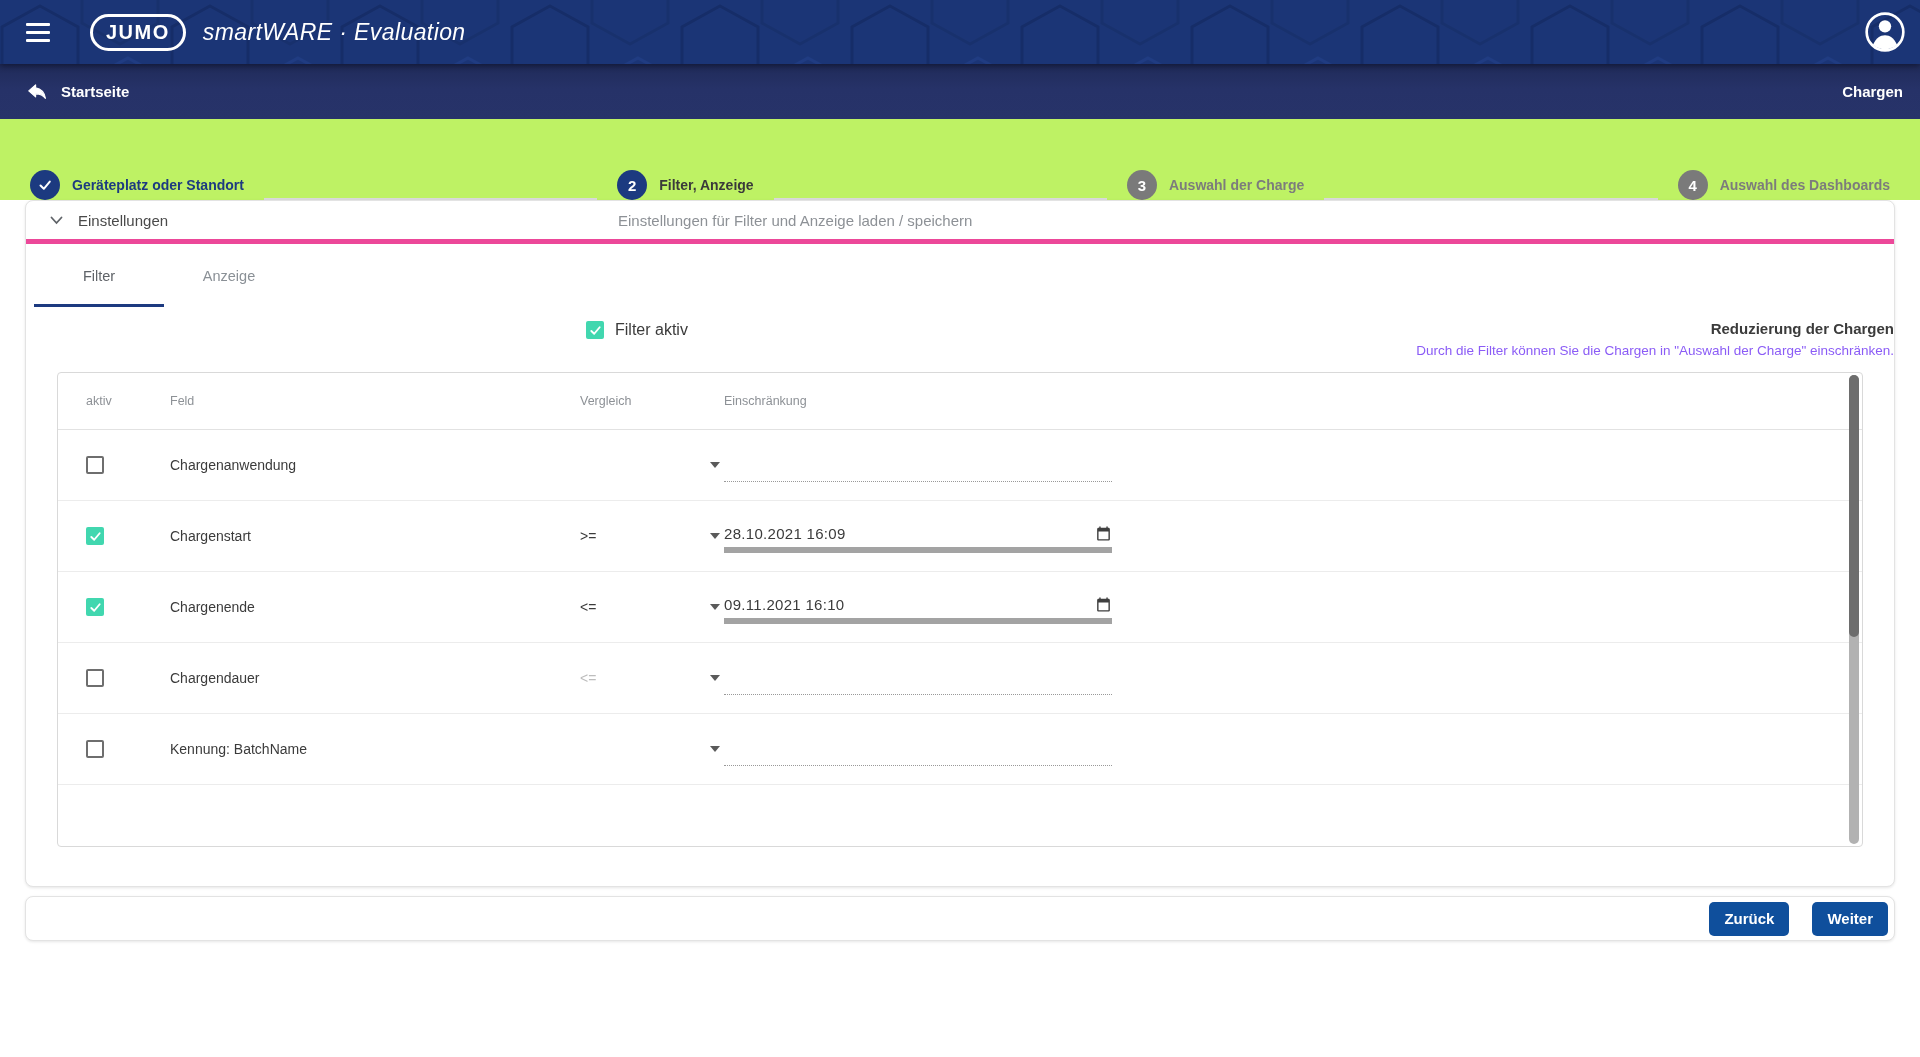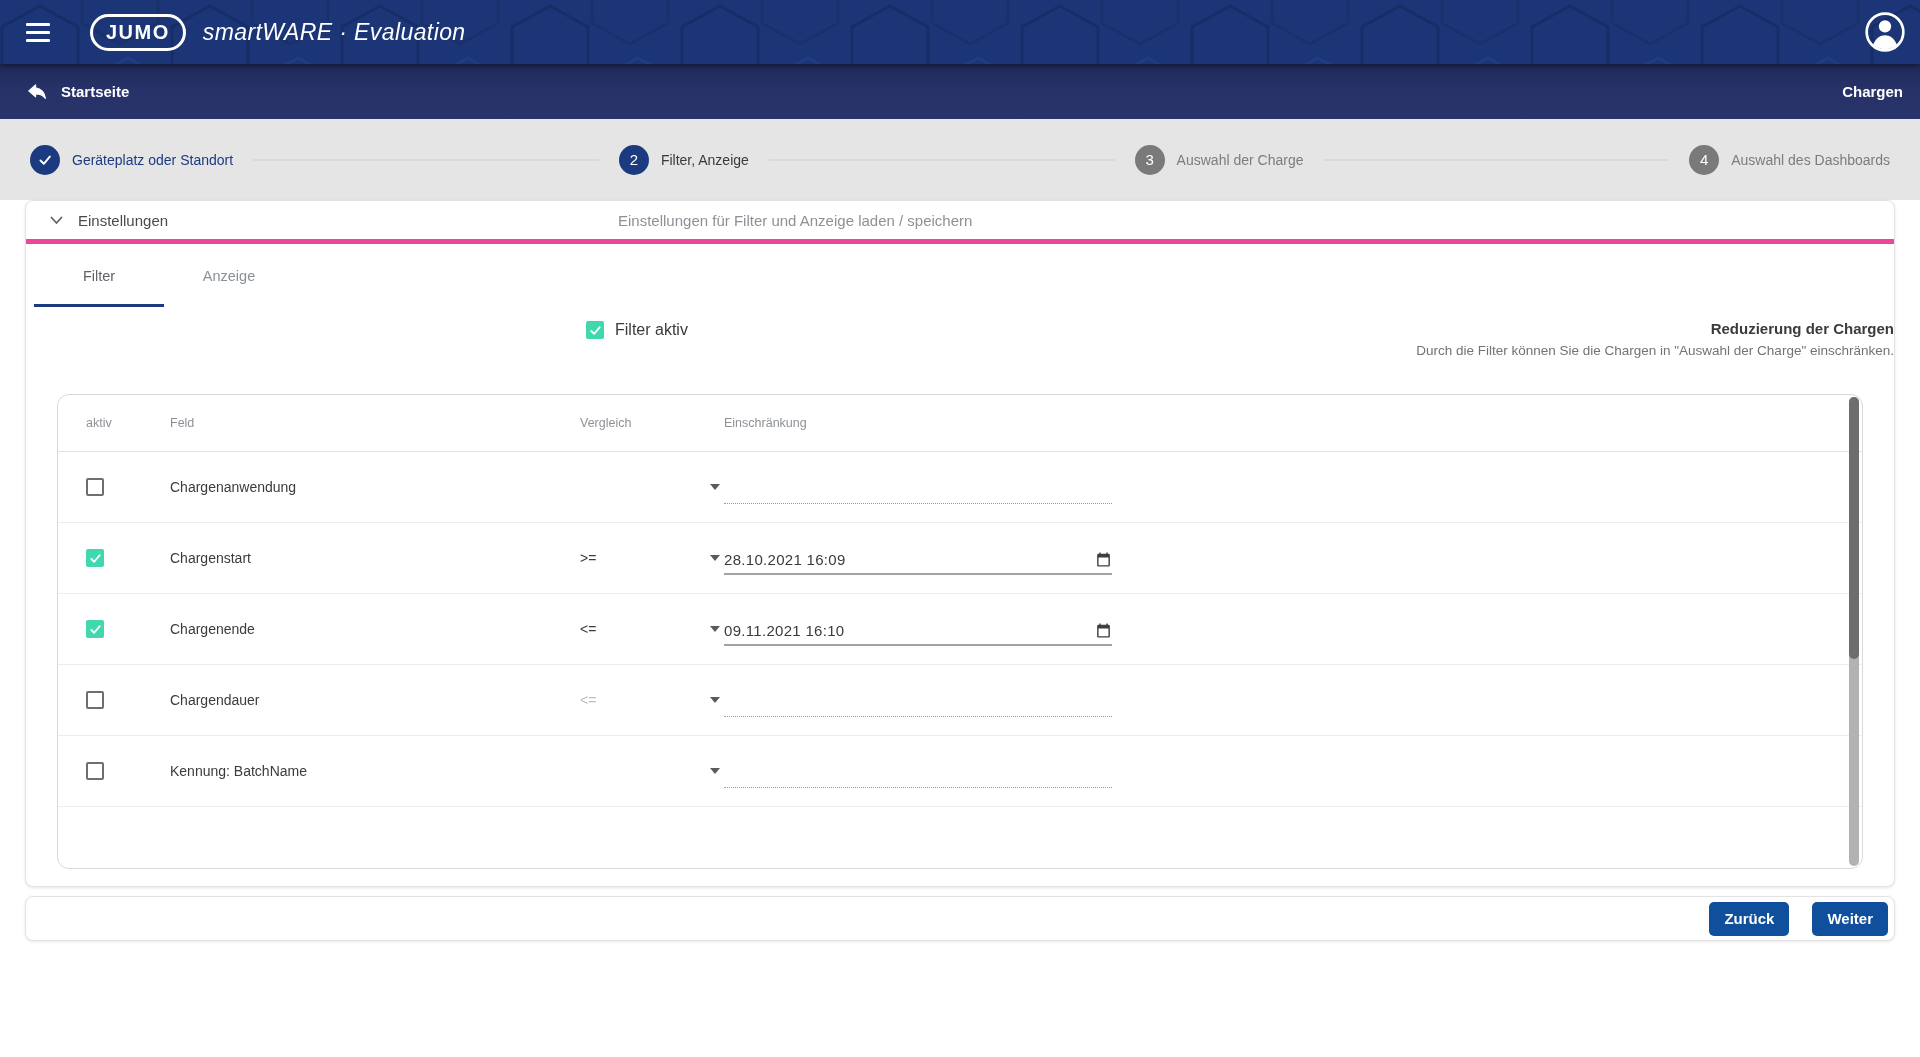--- a/index.html
+++ b/index.html
@@ -20,21 +20,21 @@
   .avatar{position:relative;margin-left:auto;margin-right:15px;width:40px;height:40px;cursor:pointer;}
 
   
   .bar2{height:55px;background:linear-gradient(180deg,#202b59 0%,#263268 45%,#273369 100%);
     display:flex;align-items:center;color:#fff;}
   .back-group{display:flex;align-items:center;gap:13px;margin-left:26px;cursor:pointer;}
   .back-group .lbl{font-size:15px;font-weight:700;}
   .bar2-right{margin-left:auto;margin-right:17px;font-size:15px;font-weight:700;}
 
   
-  .stepper{height:81px;display:flex;align-items:center;padding:0 30px;background:#e5e5e5;}
+  .stepper{height:81px;display:flex;align-items:flex-end;padding:0 30px;background:#bef264;font-weight:bold;}
   .step{display:flex;align-items:center;gap:12px;cursor:pointer;}
   .step-circle{width:30px;height:30px;border-radius:50%;display:flex;align-items:center;justify-content:center;
     color:#fff;font-size:15px;flex:0 0 auto;}
   .step.done .step-circle,.step.active .step-circle{background:#1c3a80;}
   .step.pending .step-circle{background:#7a7a7a;}
   .step-label{font-size:14px;white-space:nowrap;}
   .step.done .step-label{color:#1c3a80;}
   .step.active .step-label{color:#3a3a3a;}
   .step.pending .step-label{color:#7c7c7c;}
   .connector{flex:1;border-top:2px solid #dadada;margin:0 20px;}
@@ -49,48 +49,48 @@
   .card-subtitle{position:absolute;left:592px;font-size:15px;color:#8d9196;cursor:pointer;}
 
   .tabs{display:flex;padding-left:8px;height:63px;}
   .tab{width:130px;display:flex;align-items:center;justify-content:center;font-size:14.5px;
     color:#8a9096;position:relative;cursor:pointer;}
   .tab.active{color:#5f6368;}
   .tab .ink{position:absolute;left:0;right:0;bottom:0;height:3px;background:#1c3a80;}
 
   .section-row{margin-top:13px;position:relative;padding-left:37px;height:52px;text-align:right;}
   .section-title{font-size:15px;font-weight:700;color:#3b3b3b;}
-  .section-desc{font-size:13.5px;color:#737373;margin-top:6px;}
+  .section-desc{font-size:13.5px;color:#8b5cf6;margin-top:6px;}
   .filter-active{position:absolute;left:560px;top:1px;display:flex;align-items:center;gap:11px;cursor:pointer;}
   .filter-active .txt{font-size:16px;color:#3b3b3b;}
 
   .cb{width:18px;height:18px;border-radius:2px;flex:0 0 auto;cursor:pointer;
     display:flex;align-items:center;justify-content:center;}
   .cb.unchecked{border:2px solid #6e6e6e;background:#fff;}
   .cb.checked{background:#41d7af;}
 
   
-  .table-card{margin:22px 31px 0;height:475px;border:1px solid #d9d9d9;border-radius:12px;
+  .table-card{margin:0 31px 0;height:475px;border:1px solid #d9d9d9;border-radius:4px;
     position:relative;overflow:hidden;background:#fff;}
   .thead{height:57px;position:relative;border-bottom:1px solid #e2e2e2;}
   .th{position:absolute;top:50%;transform:translateY(-50%);font-size:12.5px;color:#8d9196;}
   .th.c1{left:28px;} .th.c2{left:112px;} .th.c3{left:522px;} .th.c4{left:666px;}
   .trow{height:71px;position:relative;border-bottom:1px solid #ececec;}
   .trow:last-child{height:64px;border-bottom:none;}
   .row-cb{position:absolute;left:28px;top:50%;transform:translateY(-50%);}
   .fld{position:absolute;left:112px;top:50%;transform:translateY(-50%);font-size:14px;color:#3b3b3b;}
   .vsel{position:absolute;left:522px;width:140px;top:50%;transform:translateY(-50%);
     display:flex;justify-content:space-between;align-items:center;cursor:pointer;}
   .vsel .vval{font-size:14px;color:#3b3b3b;}
   .vsel.muted .vval{color:#bdbdbd;}
   .varrow{margin-left:auto;display:flex;}
   .restr{position:absolute;left:666px;width:388px;bottom:18px;height:34px;
     display:flex;align-items:flex-end;cursor:text;}
   .restr.dotted{border-bottom:1px dotted #999;}
-  .restr.solid{border-bottom:2px solid #a3a3a3;}
+  .restr.solid{border-bottom:6px solid #a3a3a3;}
   .restr .val{font-size:15px;color:#3b3b3b;padding-bottom:5px;letter-spacing:.3px;}
   .restr .cal{margin-left:auto;padding-bottom:5px;display:flex;cursor:pointer;}
 
   .vscroll-track{position:absolute;right:3px;top:2px;width:10px;height:469px;background:#b2b2b2;border-radius:5px;}
   .vscroll-thumb{position:absolute;right:3px;top:2px;width:10px;height:262px;background:#6d6d6d;border-radius:5px;cursor:grab;}
 
   
   .footer-card{margin-top:9px;height:45px;display:flex;align-items:center;justify-content:flex-end;
     gap:23px;padding-right:6px;}
   .btn{background:#0f4f9c;color:#fff;font-size:15px;font-weight:700;border:none;border-radius:5px;

